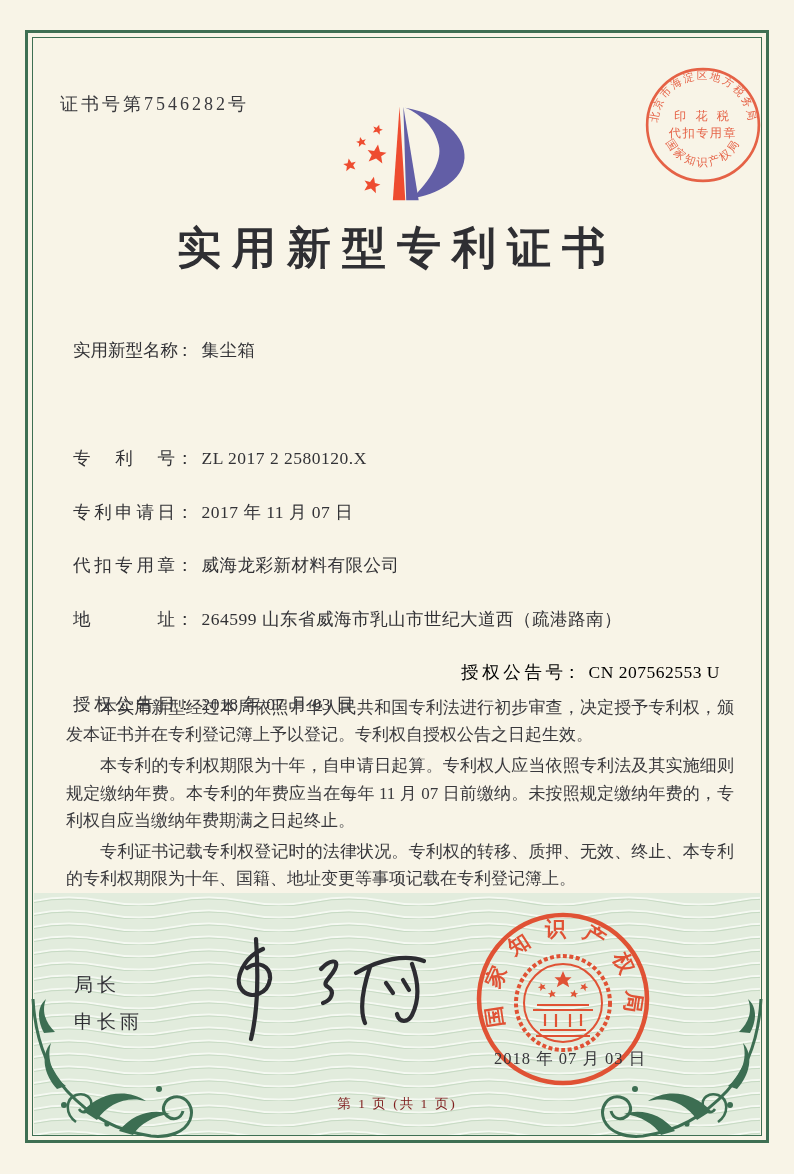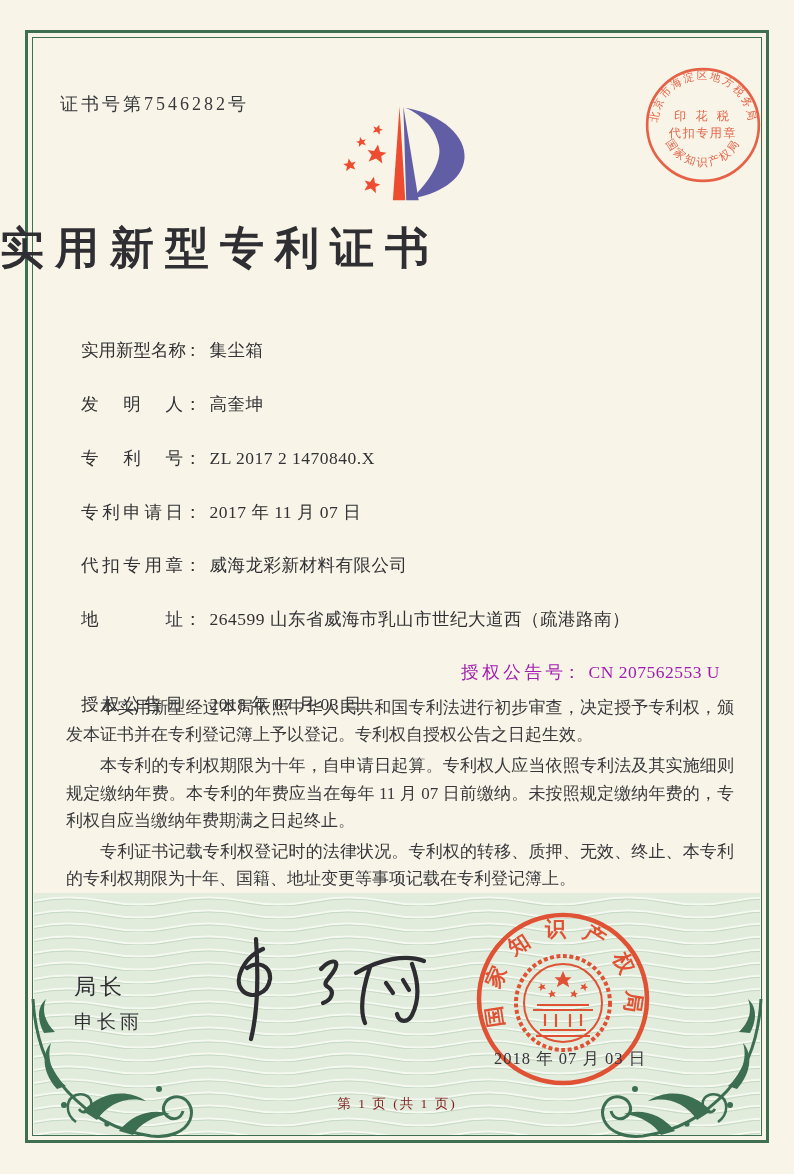--- a/index.html
+++ b/index.html
@@ -11,33 +11,33 @@
   .frame-inner{position:absolute;left:32px;top:37px;width:730px;height:1099px;
                border:1px solid #3e6f53;box-sizing:border-box;z-index:1;}
   .band{position:absolute;left:34px;top:893px;width:726px;height:243px;z-index:0;}
   .flr{position:absolute;width:178px;height:146px;z-index:2;}
   .flr-r{left:589px;top:993px;}
   .flr-l{left:27px;top:993px;transform:scaleX(-1);}
   .cert-no{position:absolute;left:60px;top:92px;font-size:18px;letter-spacing:3px;
            color:#3a3a3e;z-index:3;}
   .logo{position:absolute;left:318px;top:101px;width:165px;height:107px;z-index:3;}
   .tax-stamp{position:absolute;left:638px;top:60px;width:130px;height:130px;z-index:4;opacity:.93;}
-  .title{position:absolute;left:0;top:219px;width:794px;text-align:left;font-size:44px;
+  .title{position:absolute;left:0;top:219px;width:794px;text-align:center;font-size:44px;
          font-weight:600;letter-spacing:11px;color:#2f2f33;z-index:3;white-space:nowrap;}
-  .row{position:absolute;left:73px;font-size:17.5px;color:#323236;white-space:nowrap;z-index:3;margin-left:8px;}
+  .row{position:absolute;left:73px;font-size:17.5px;color:#323236;white-space:nowrap;z-index:3;}
   .row .lbl{display:inline-block;width:102px;text-align:justify;text-align-last:justify;}
   .row .sep{margin-left:1px;}
   .row .val{margin-left:8px;letter-spacing:.5px;}
-  .row2{position:absolute;left:461px;font-size:17.5px;color:#a21caf;white-space:nowrap;z-index:3;}
+  .row2{position:absolute;left:461px;font-size:17.5px;color:#000000;white-space:nowrap;z-index:3;}
   .row2 .lbl{display:inline-block;width:102px;text-align:justify;text-align-last:justify;}
   .row2 .val{margin-left:8px;letter-spacing:.5px;}
   .paras{position:absolute;left:62px;top:690px;width:676px;font-size:17px;line-height:1.6;
          text-align:justify;color:#39393d;z-index:3;}
   .paras p{margin:4px;text-indent:2em;}
-  .signer-title{position:absolute;left:74px;top:972px;font-size:22px;letter-spacing:4px;
+  .signer-title{position:absolute;left:74px;top:972px;font-size:19px;letter-spacing:4px;
                 color:#2f2f34;z-index:3;}
   .signer-name{position:absolute;left:74px;top:1009px;font-size:19px;letter-spacing:4px;
                color:#2f2f34;z-index:3;}
   .signature{position:absolute;left:200px;top:933px;width:240px;height:115px;z-index:4;}
   .seal{position:absolute;left:463px;top:899px;width:200px;height:200px;z-index:4;opacity:.95;}
   .seal-date{position:absolute;left:494px;top:1048px;font-size:16.5px;letter-spacing:1px;
              color:#36363a;z-index:5;white-space:nowrap;}
   .footer{position:absolute;left:0;top:1095px;width:794px;text-align:center;font-size:13.5px;
           letter-spacing:2px;color:#7f1d1d;z-index:3;}
 </style>
@@ -111,25 +111,22 @@
     <text font-size="11" fill="#e4573a" letter-spacing="2" text-anchor="middle" font-family="Liberation Serif,serif">
       <textPath href="#tsBot" startOffset="50%">国家知识产权局</textPath>
     </text>
   </svg>
 
   <div class="title">实用新型专利证书</div>
 
   <div class="row" style="top:338px">
     <span class="lbl">实用新型名称</span><span class="sep">：</span><span class="val">集尘箱</span>
   </div>
-  <div class="row" style="top:392px">
-    <span class="lbl">发明人</span><span class="sep">：</span><span class="val">高奎坤</span>
-  </div>
   <div class="row" style="top:446px">
-    <span class="lbl">专利号</span><span class="sep">：</span><span class="val">ZL 2017 2 1470840.X</span>
+    <span class="lbl">专利号</span><span class="sep">：</span><span class="val">ZL 2017 2 2580120.X</span>
   </div>
   <div class="row" style="top:500px">
     <span class="lbl">专利申请日</span><span class="sep">：</span><span class="val">2017 年 11 月 07 日</span>
   </div>
   <div class="row" style="top:553px">
     <span class="lbl">代扣专用章</span><span class="sep">：</span><span class="val">威海龙彩新材料有限公司</span>
   </div>
   <div class="row" style="top:607px">
     <span class="lbl">地址</span><span class="sep">：</span><span class="val">264599 山东省威海市乳山市世纪大道西（疏港路南）</span>
   </div>

